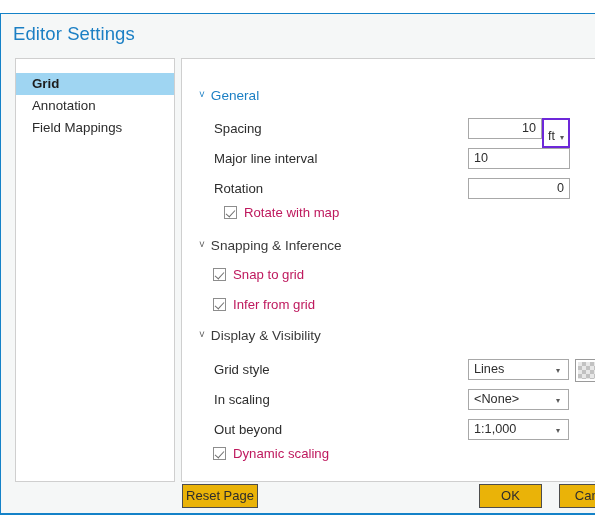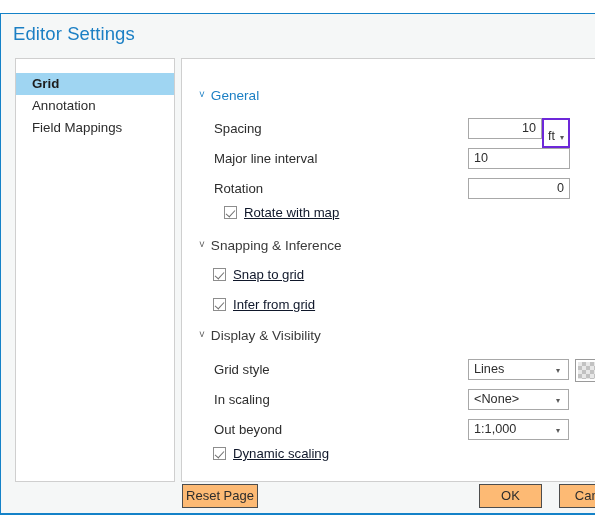--- a/index.html
+++ b/index.html
@@ -191,22 +191,21 @@
     left: 3px;
     top: 1px;
     width: 4px;
     height: 8px;
     border: solid #6f6f6f;
     border-width: 0 1.6px 1.6px 0;
     transform: rotate(42deg);
   }
   .cbox-label {
     font-size: 13.2px;
-    color: #0f172a;
-    text-decoration: underline;
+    color: #be185d;
   }
 
   
   #swatch-button {
     position: absolute;
     left: 574px;
     top: 345px;
     width: 24px;
     height: 23px;
     border: 1px solid #9a9a9a;
@@ -223,21 +222,21 @@
       linear-gradient(45deg, #c2c2c2 25%, transparent 25%, transparent 75%, #c2c2c2 75%);
     background-size: 8px 8px;
     background-position: 0 0, 4px 4px;
     box-sizing: border-box;
   }
 
   
   .btn {
     position: absolute;
     height: 24px;
-    background: #fdba74;
+    background: #eab308;
     border: 1px solid #4d4d4d;
     box-sizing: border-box;
     font-size: 13px;
     color: #2d2d2d;
     line-height: 22px;
     text-align: center;
     white-space: nowrap;
     cursor: default;
     overflow: hidden;
   }

